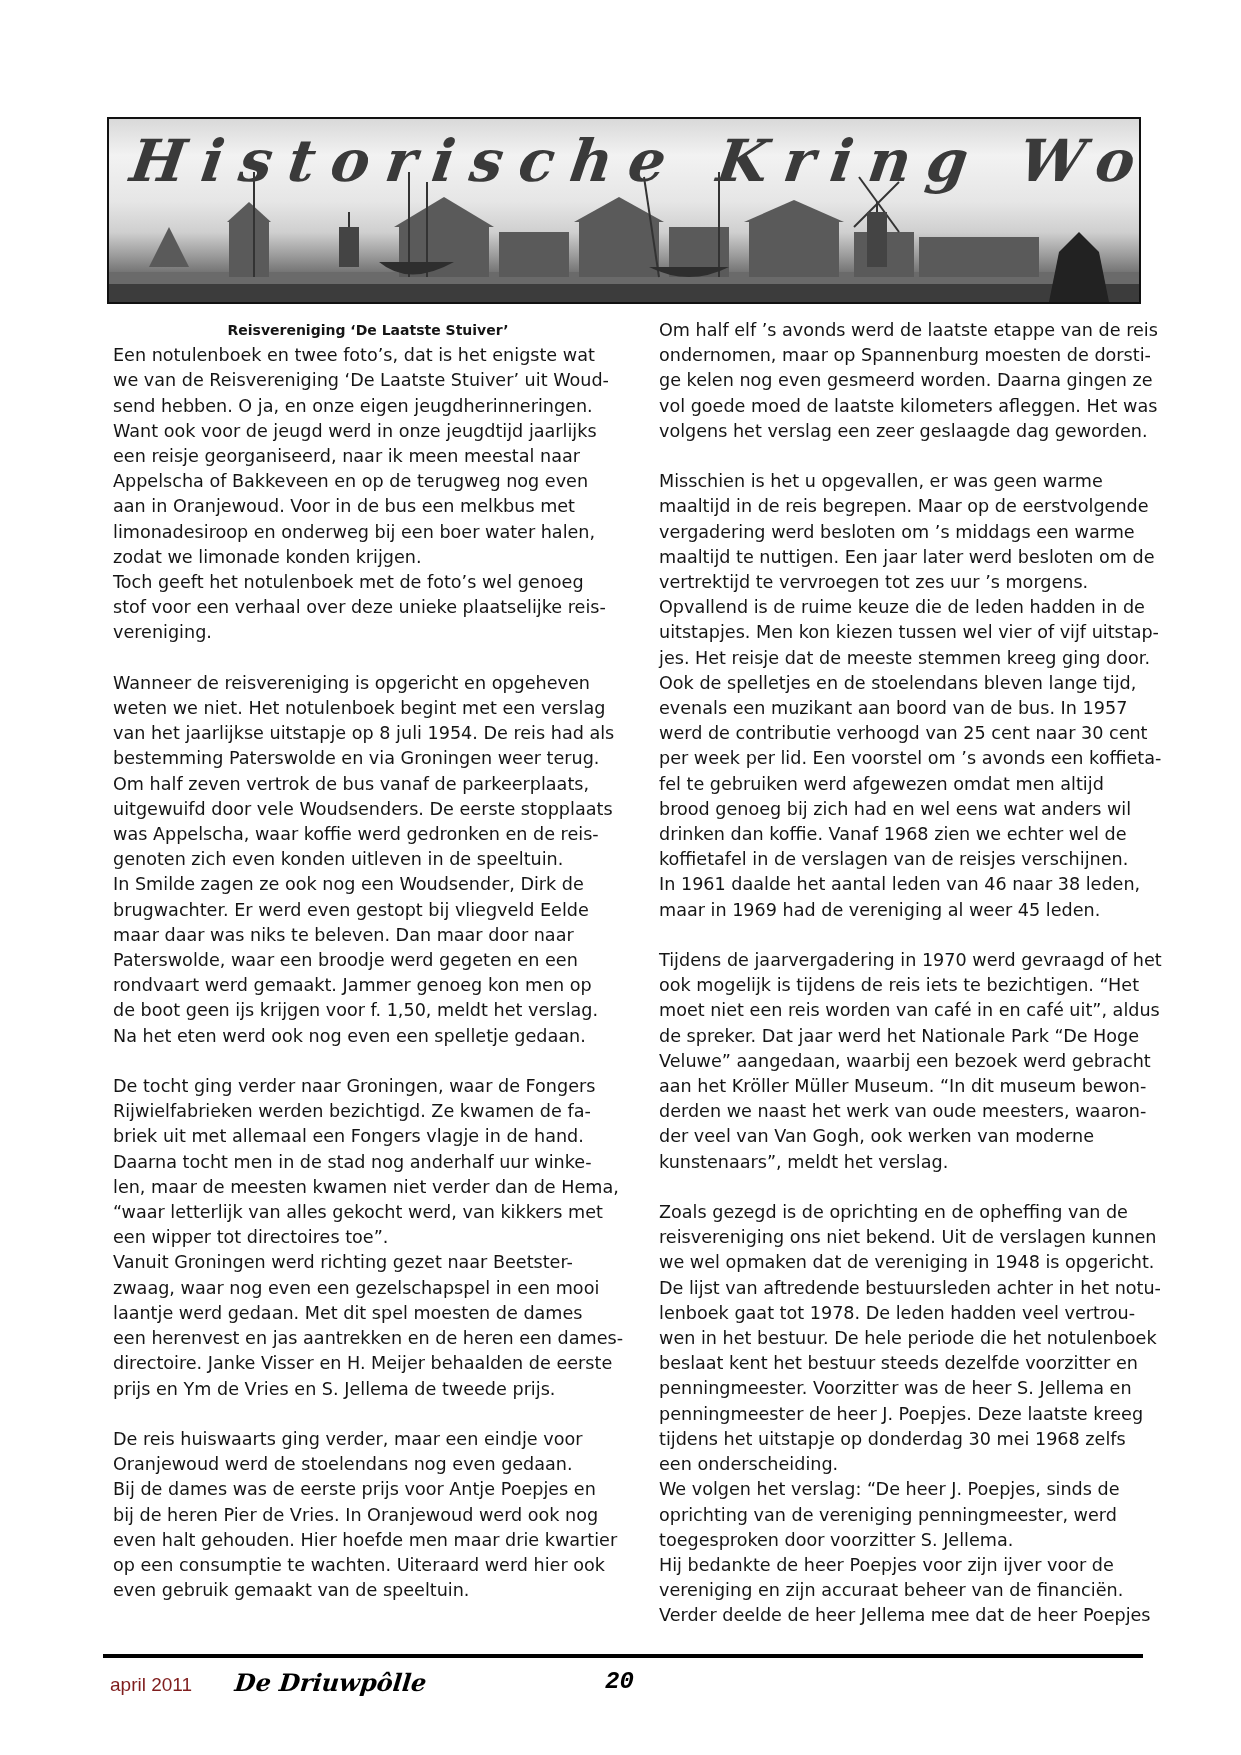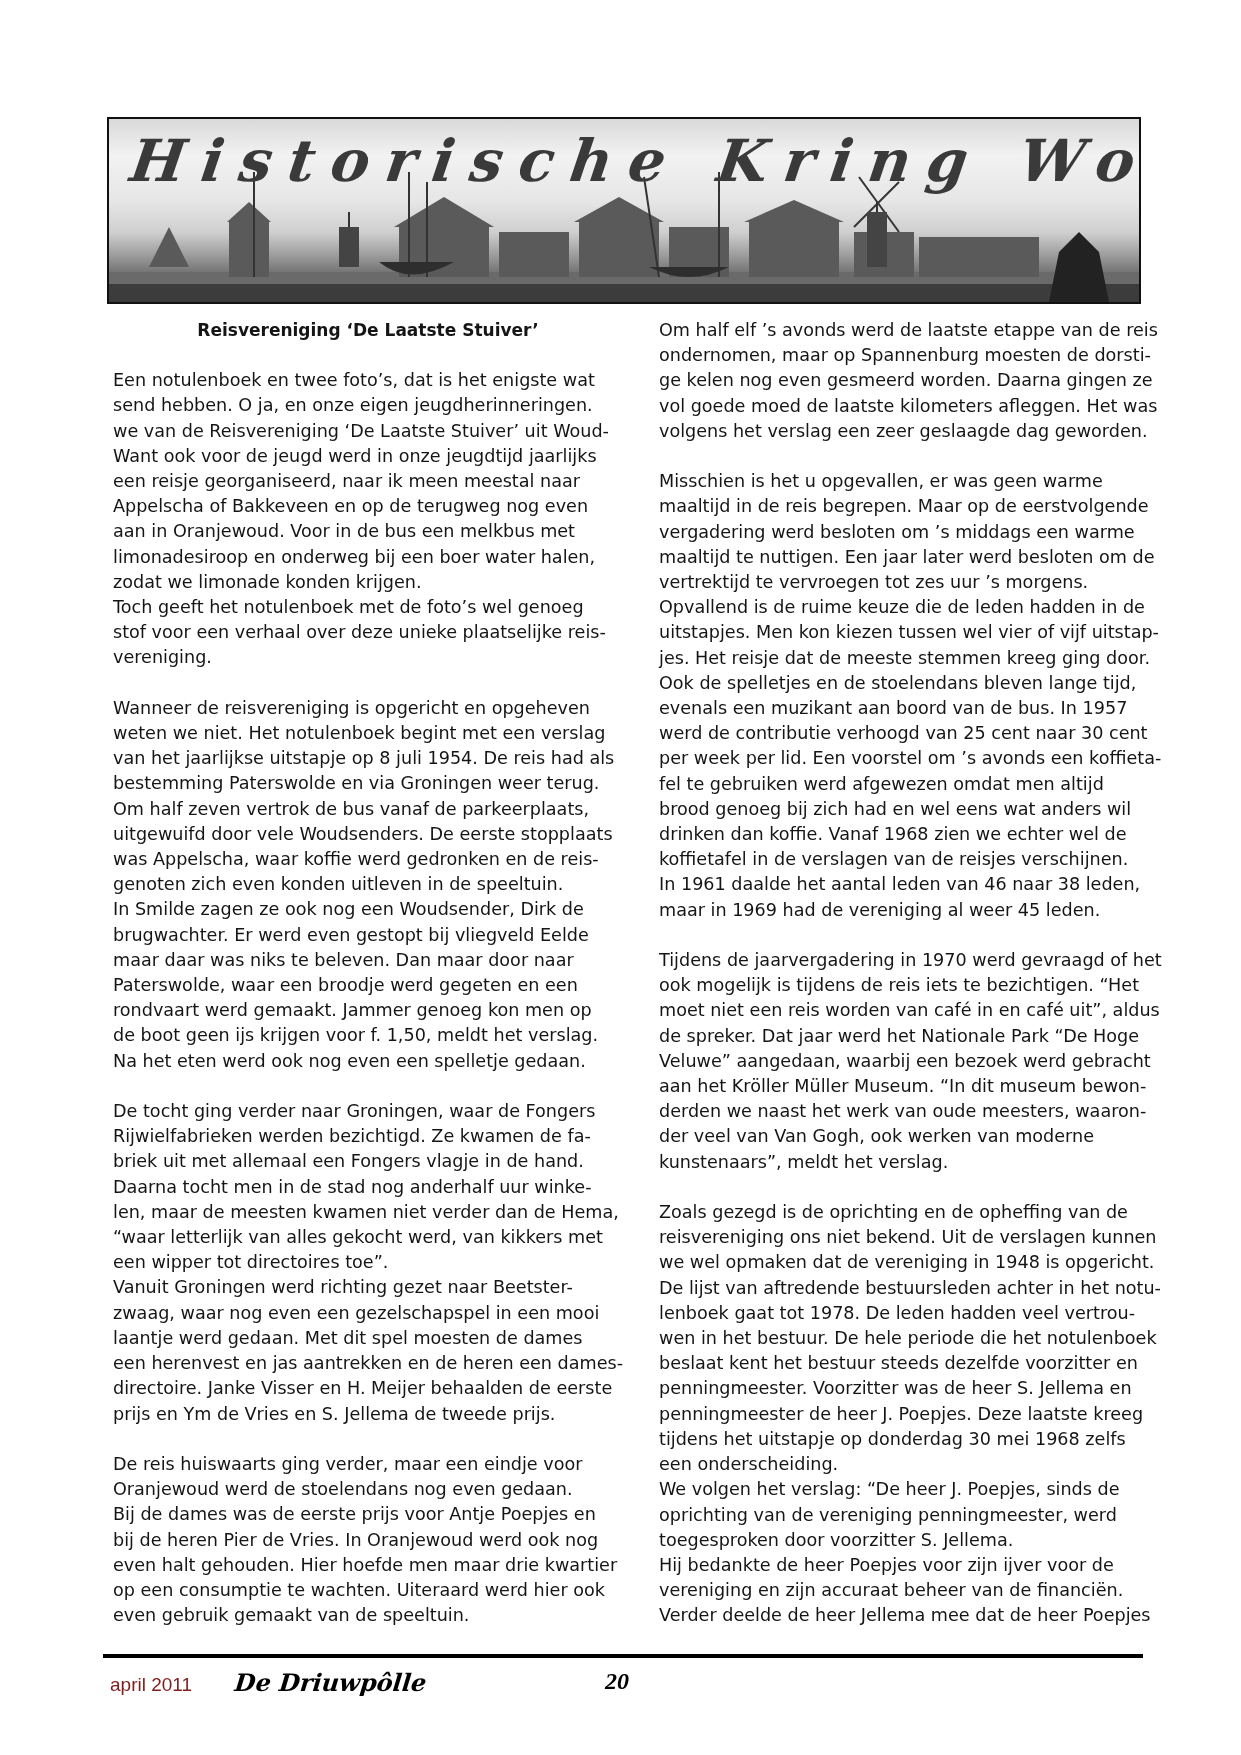--- a/index.html
+++ b/index.html
@@ -17,29 +17,29 @@
       position: absolute; left: 22px; top: 8px; width: 1000px;
       font-family: "DejaVu Serif", serif; font-style: italic; font-weight: bold;
       font-size: 58px; letter-spacing: 16px; color: #3a3a3a; white-space: nowrap;
       transform: skewX(-8deg);
     }
     .banner svg { position: absolute; left: 0; bottom: 0; }
 
     .col { position: absolute; top: 318px; font-size: 17.6px; line-height: 25.2px; color: #151515; }
     .col-left { left: 113px; width: 500px; }
     .col-right { left: 635px; width: 505px; margin-left: 24px; }
-    .heading { font-weight: bold; text-align: center; font-size: 17px; margin-bottom: 25px; padding-left: 10px; }
+    .heading { font-weight: bold; text-align: center; font-size: 14px; padding-left: 10px; }
     .line { white-space: nowrap; display: block; }
     .gap { height: 25.2px; }
 
     .footer-rule { position: absolute; left: 103px; top: 1654px; width: 1040px; height: 4px; background: #000; }
     .footer { position: absolute; top: 1668px; left: 110px; width: 1030px; height: 40px; }
     .footer-date { position: absolute; left: 0; top: 6px; font-family: "Liberation Sans", sans-serif; font-size: 19px; color: #7f1d1d; }
     .footer-mag { position: absolute; left: 125px; top: 0; font-family: "DejaVu Serif", serif; font-style: italic; font-weight: bold; font-size: 24px; color: #000; transform: skewX(-6deg); }
-    .footer-page { position: absolute; left: 495px; top: 0; font-family: Liberation Serif, serif; font-style: italic; font-weight: bold; font-size: 24px; color: #000; }
+    .footer-page { position: absolute; left: 495px; top: 0; font-family: Liberation Mono, monospace; font-style: italic; font-weight: bold; font-size: 24px; color: #000; }
   </style>
 </head>
 <body>
 
 <div class="banner">
   <svg width="1030" height="130" viewBox="0 0 1030 130">
     <rect x="0" y="100" width="1030" height="30" fill="#6a6a6a"></rect>
     <rect x="0" y="112" width="1030" height="18" fill="#3c3c3c"></rect>
     <g fill="#5a5a5a">
       <polygon points="40,95 60,55 80,95"></polygon>
@@ -74,22 +74,22 @@
     <path d="M950 80 L970 60 L990 80 L1000 130 L940 130 Z" fill="#222"></path>
   </svg>
   <div class="banner-title">Historische Kring Woudsend</div>
 </div>
 
 <div class="col col-left">
   <div class="heading">Reisvereniging ‘De Laatste Stuiver’</div>
   <div id="left-paras">
       <div>
         <span class="line">Een notulenboek en twee foto’s, dat is het enigste wat</span>
+        <span class="line">we van de Reisvereniging ‘De Laatste Stuiver’ uit Woud-</span>
         <span class="line">send hebben. O ja, en onze eigen jeugdherinneringen.</span>
-        <span class="line">we van de Reisvereniging ‘De Laatste Stuiver’ uit Woud-</span>
         <span class="line">Want ook voor de jeugd werd in onze jeugdtijd jaarlijks</span>
         <span class="line">een reisje georganiseerd, naar ik meen meestal naar</span>
         <span class="line">Appelscha of Bakkeveen en op de terugweg nog even</span>
         <span class="line">aan in Oranjewoud. Voor in de bus een melkbus met</span>
         <span class="line">limonadesiroop en onderweg bij een boer water halen,</span>
         <span class="line">zodat we limonade konden krijgen.</span>
         <span class="line">Toch geeft het notulenboek met de foto’s wel genoeg</span>
         <span class="line">stof voor een verhaal over deze unieke plaatselijke reis-</span>
         <span class="line">vereniging.</span>
       </div>

